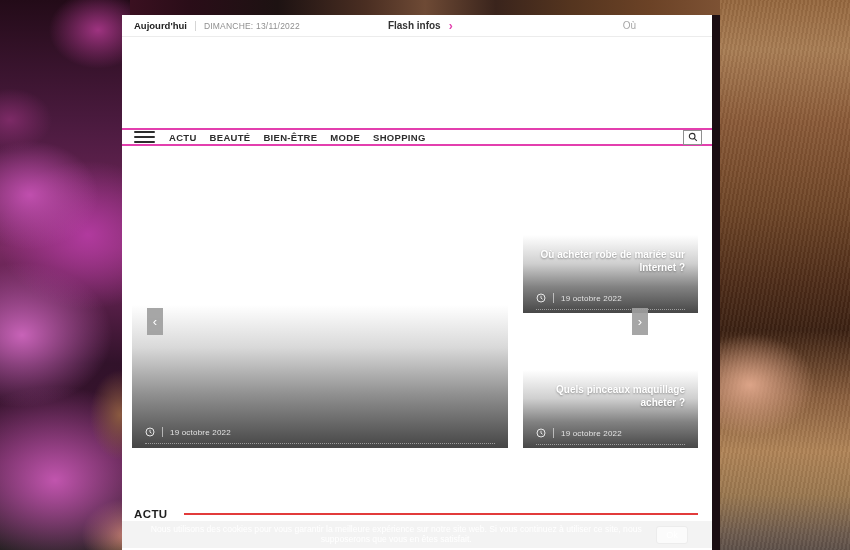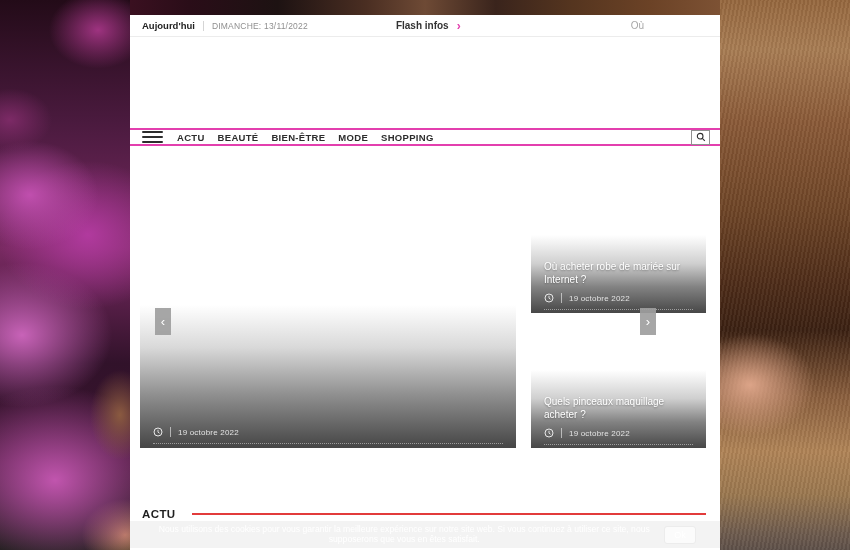--- a/index.html
+++ b/index.html
@@ -26,21 +26,21 @@
       linear-gradient(180deg,#230b18 0%,#4a1a3e 22%,#792a62 45%,#31122a 66%,#3c1430 84%,#121a10 100%);}
   .bg-right{position:absolute;left:720px;top:0;width:130px;height:550px;
     background:
       radial-gradient(95px 75px at 30px 385px,#dca488 0%,rgba(220,164,136,0) 68%),
       repeating-linear-gradient(100deg,rgba(255,244,230,0.05) 0 2px,rgba(20,5,0,0.06) 2px 4px),
       linear-gradient(180deg,#96683f 0%,#a87d54 9%,#8a5a38 22%,#6e4527 38%,#4c2b18 52%,#3a2012 60%,#8a5f3e 72%,#b08457 82%,#9a7850 90%,#6d5b4e 97%,#5d5049 100%);}
   .bg-top{position:absolute;left:130px;top:0;width:590px;height:15px;
     background:linear-gradient(90deg,#3a1020 0%,#2a0d18 10%,#1d1212 25%,#4a2e22 40%,#6e4a35 50%,#3a241c 62%,#55351f 75%,#6b4226 88%,#7d5234 100%);}
 
   
-  .page{position:absolute;left:130px;top:15px;width:590px;height:535px;background:#ffffff;}
+  .page{position:absolute;left:122px;top:15px;width:590px;height:535px;background:#ffffff;}
 
   
   .topbar{height:22px;display:flex;align-items:center;padding:0 12px;border-bottom:1px solid #ececec;font-size:9.5px;color:var(--text-dark);}
   .topbar .today{font-weight:bold;font-size:9.5px;}
   .topbar .vsep{width:1px;height:10px;background:#d5d5d5;margin:0 8px;}
   .topbar .date{font-size:8.5px;color:#8f8f8f;letter-spacing:0.2px;text-align:right;}
   .flash{display:flex;align-items:center;margin-left:88px;cursor:pointer;}
   .flash .flash-label{font-weight:bold;font-size:10px;color:#333;}
   .flash .flash-arrow{color:var(--accent-pink);font-size:12px;line-height:1;margin-left:8px;font-weight:bold;}
   .ticker{margin-left:170px;color:#a7a7a7;font-size:10px;}
@@ -54,24 +54,24 @@
   .burger span{display:block;height:2px;background:#2d2d2d;border-radius:1px;}
   .nav a{text-decoration:none;color:#2d2d2d;font-weight:bold;font-size:9.5px;letter-spacing:0.3px;margin-right:13px;cursor:pointer;}
   .search-btn{margin-left:auto;width:19px;height:15px;border:1px solid #909090;background:#fff;display:flex;align-items:center;justify-content:center;cursor:pointer;}
 
   
   .carousel{margin-top:37px;padding:0 14px 0 10px;display:flex;gap:15px;height:265px;}
   .slide{position:relative;display:flex;flex-direction:column;justify-content:flex-end;cursor:pointer;}
   .slide-main{width:376px;height:265px;background:linear-gradient(180deg,#ffffff 0%,#ffffff 46%,#d9d9d9 62%,#8f8f8f 80%,#454545 100%);}
   .side-col{width:175px;display:flex;flex-direction:column;gap:5px;}
   .slide-side{width:175px;height:130px;background:linear-gradient(180deg,#ffffff 0%,#ffffff 40%,#cfcfcf 62%,#828282 80%,#474747 100%);}
-  .slide .title{color:#fff;font-weight:normal;text-shadow:0 1px 2px rgba(0,0,0,0.35);padding:0 13px;margin-bottom:7px;line-height:1.25;}
+  .slide .title{color:#fff;font-weight:bold;text-shadow:0 1px 2px rgba(0,0,0,0.35);padding:0 13px;margin-bottom:7px;line-height:1.25;text-align:right;}
   .slide-main .title{font-size:12.5px;}
   .slide-side .title{font-size:10px;}
-  .meta{display:flex;align-items:center;margin:0 13px;padding-bottom:6px;border-bottom:1px dotted rgba(255,255,255,0.45);}
+  .meta{display:flex;align-items:center;margin:12px 13px;padding-bottom:6px;border-bottom:1px dotted rgba(255,255,255,0.45);}
   .meta .clock{width:10px;height:10px;flex:0 0 auto;}
   .meta .msep{width:1px;height:10px;background:rgba(255,255,255,0.55);margin:0 7px;}
   .meta .mdate{color:#e3e3e3;font-size:8px;letter-spacing:0.2px;}
   .slide-main .meta{margin-bottom:4px;}
   .slide-side .meta{margin-bottom:3px;}
   .car-arrow{position:absolute;top:125px;width:16px;height:27px;background:rgba(158,158,158,0.92);color:#fff;display:flex;align-items:center;justify-content:center;font-size:13px;cursor:pointer;z-index:3;}
   .car-prev{left:15px;}
   .car-next{left:500px;}
 
   

